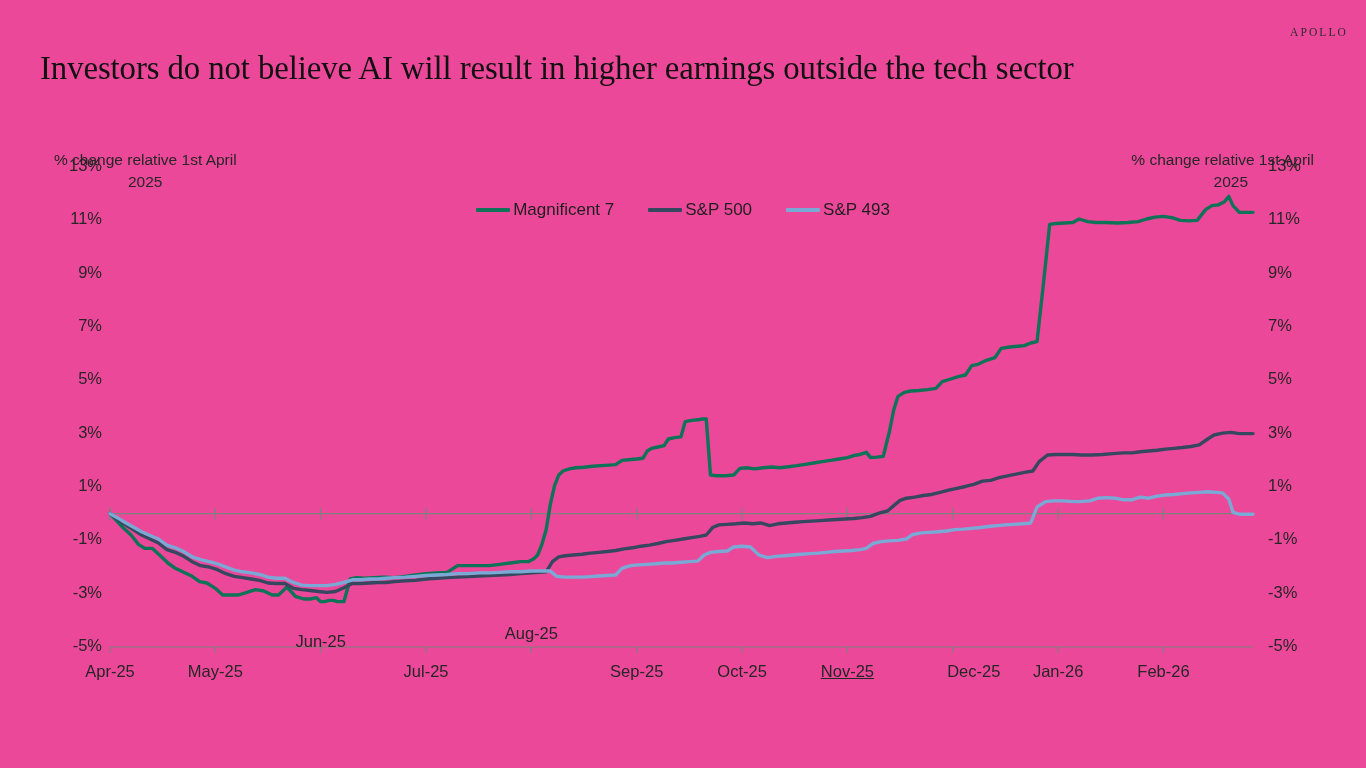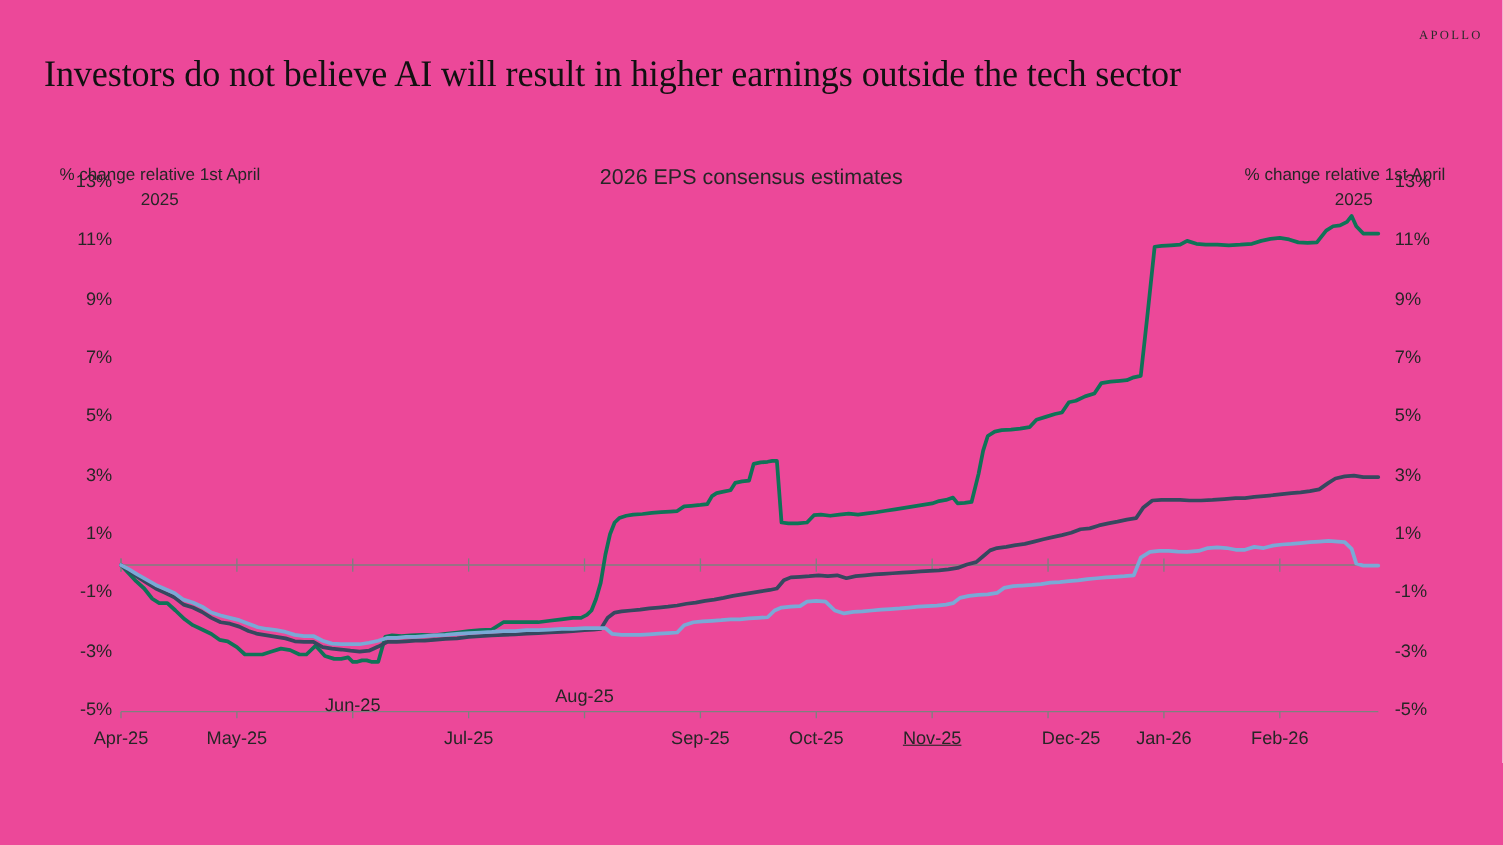--- a/index.html
+++ b/index.html
@@ -131,22 +131,35 @@
   <div id="axis-note-left">
     <span class="l1">% change relative 1st April</span>
     <span class="l2">2025</span>
   </div>
 
   <div id="axis-note-right">
     <span class="l1">% change relative 1st April</span>
     <span class="l2">2025</span>
   </div>
 
-  <div id="chart-title">2026 EPS consensus estimates</div>
-
+
+  <div id="legend">
+      <div class="legend-item">
+        <span class="legend-swatch" style="background: rgb(15, 115, 87);"></span>
+        <span>Magnificent 7</span>
+      </div>
+      <div class="legend-item">
+        <span class="legend-swatch" style="background: rgb(54, 72, 95);"></span>
+        <span>S&amp;P 500</span>
+      </div>
+      <div class="legend-item">
+        <span class="legend-swatch" style="background: rgb(122, 169, 214);"></span>
+        <span>S&amp;P 493</span>
+      </div>
+    </div>
 
   <svg id="plot" width="1366" height="768">
       <line x1="110" y1="513.6666666666666" x2="1253" y2="513.6666666666666" stroke="#7f7f7f" stroke-width="1.2"></line>
       <line x1="110" y1="647" x2="1253" y2="647" stroke="#7f7f7f" stroke-width="1.2"></line>
       <line x1="110" y1="507.66666666666663" x2="110" y2="519.6666666666666" stroke="#7f7f7f" stroke-width="1.2"></line>
       <line x1="110" y1="647" x2="110" y2="653" stroke="#7f7f7f" stroke-width="1.2"></line>
       <line x1="215.3456221198157" y1="507.66666666666663" x2="215.3456221198157" y2="519.6666666666666" stroke="#7f7f7f" stroke-width="1.2"></line>
       <line x1="215.3456221198157" y1="647" x2="215.3456221198157" y2="653" stroke="#7f7f7f" stroke-width="1.2"></line>
       <line x1="320.6912442396314" y1="507.66666666666663" x2="320.6912442396314" y2="519.6666666666666" stroke="#7f7f7f" stroke-width="1.2"></line>
       <line x1="320.6912442396314" y1="647" x2="320.6912442396314" y2="653" stroke="#7f7f7f" stroke-width="1.2"></line>

